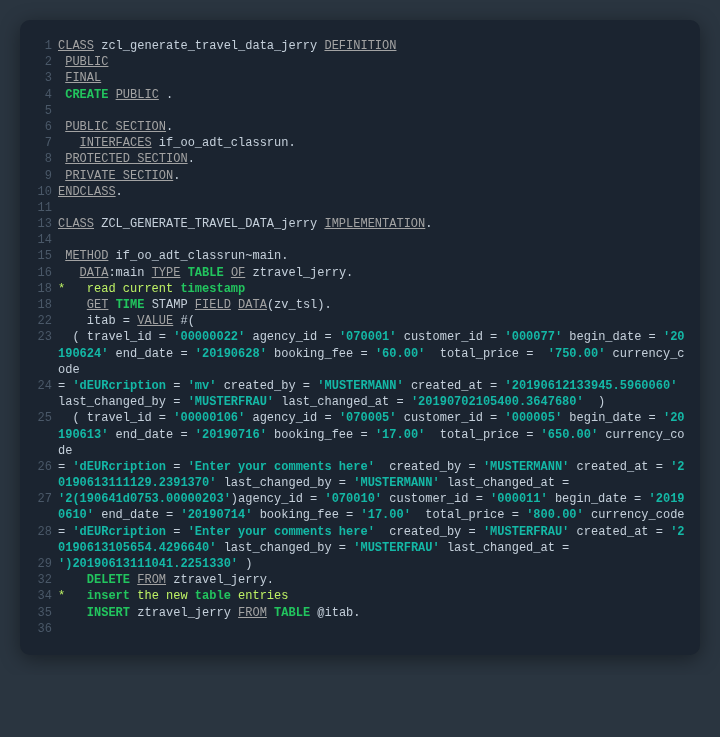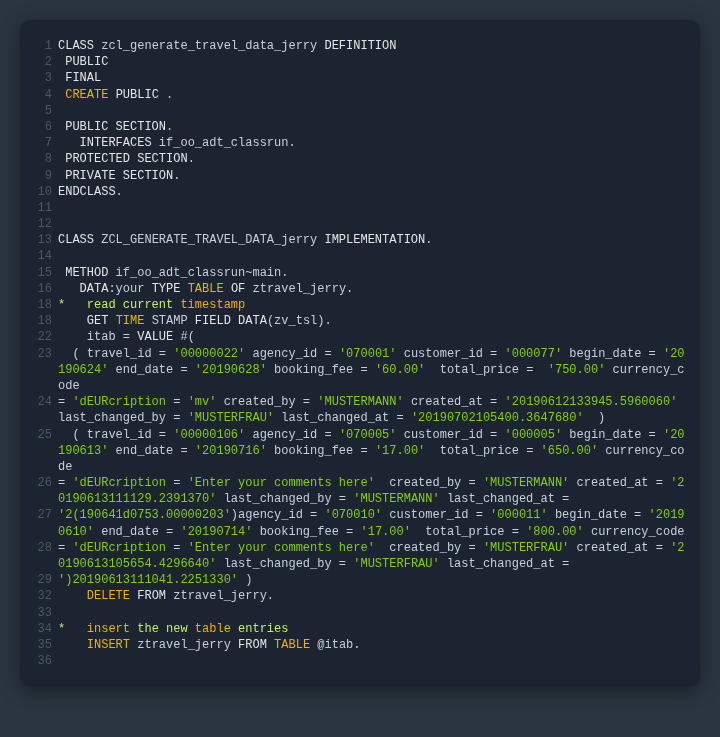--- a/index.html
+++ b/index.html
@@ -28,53 +28,51 @@
     width: 24px;
     text-align: right;
     flex-shrink: 0;
     padding-right: 6px;
     user-select: none;
   }
   .code {
     color: #c5d0db;
     flex: 1;
   }
-  .kw { color: #e5e5e5; font-weight: 500; }
-  .yel { color: #eab308; }
-  .str { color: #84cc16; }
+  .kw { color: #a3a3a3; font-weight: 500; text-decoration: underline; }
+  .yel { color: #22c55e; font-weight: bold; }
+  .str { color: #14b8a6; font-weight: bold; }
   .cmt { color: #bef264; }
 </style>
 </head>
 <body>
 
 <div class="editor" id="editor">
     <div class="line"><span class="lno">1</span><span class="code"><span class="kw">CLASS</span><span> zcl_generate_travel_data_jerry </span><span class="kw">DEFINITION</span></span></div>
     <div class="line"><span class="lno">2</span><span class="code"><span> </span><span class="kw">PUBLIC</span></span></div>
     <div class="line"><span class="lno">3</span><span class="code"><span> </span><span class="kw">FINAL</span></span></div>
     <div class="line"><span class="lno">4</span><span class="code"><span> </span><span class="yel">CREATE</span><span> </span><span class="kw">PUBLIC</span><span> .</span></span></div>
     <div class="line"><span class="lno">5</span><span class="code"><span></span></span></div>
     <div class="line"><span class="lno">6</span><span class="code"><span> </span><span class="kw">PUBLIC SECTION</span><span>.</span></span></div>
     <div class="line"><span class="lno">7</span><span class="code"><span>   </span><span class="kw">INTERFACES</span><span> if_oo_adt_classrun.</span></span></div>
     <div class="line"><span class="lno">8</span><span class="code"><span> </span><span class="kw">PROTECTED SECTION</span><span>.</span></span></div>
     <div class="line"><span class="lno">9</span><span class="code"><span> </span><span class="kw">PRIVATE SECTION</span><span>.</span></span></div>
     <div class="line"><span class="lno">10</span><span class="code"><span class="kw">ENDCLASS</span><span>.</span></span></div>
     <div class="line"><span class="lno">11</span><span class="code"><span></span></span></div>
-    <div class="line"><span class="lno">12</span><span class="code"><span></span></span></div>
     <div class="line"><span class="lno">13</span><span class="code"><span class="kw">CLASS</span><span> ZCL_GENERATE_TRAVEL_DATA_jerry </span><span class="kw">IMPLEMENTATION</span><span>.</span></span></div>
     <div class="line"><span class="lno">14</span><span class="code"><span></span></span></div>
     <div class="line"><span class="lno">15</span><span class="code"><span> </span><span class="kw">METHOD</span><span> if_oo_adt_classrun~main.</span></span></div>
-    <div class="line"><span class="lno">16</span><span class="code"><span>   </span><span class="kw">DATA</span><span>:your </span><span class="kw">TYPE</span><span> </span><span class="yel">TABLE</span><span> </span><span class="kw">OF</span><span> ztravel_jerry.</span></span></div>
+    <div class="line"><span class="lno">16</span><span class="code"><span>   </span><span class="kw">DATA</span><span>:main </span><span class="kw">TYPE</span><span> </span><span class="yel">TABLE</span><span> </span><span class="kw">OF</span><span> ztravel_jerry.</span></span></div>
     <div class="line"><span class="lno">18</span><span class="code"><span class="cmt">*   read current </span><span class="yel">timestamp</span></span></div>
     <div class="line"><span class="lno">18</span><span class="code"><span>    </span><span class="kw">GET</span><span> </span><span class="yel">TIME</span><span> STAMP </span><span class="kw">FIELD</span><span> </span><span class="kw">DATA</span><span>(zv_tsl).</span></span></div>
     <div class="line"><span class="lno">22</span><span class="code"><span>    itab = </span><span class="kw">VALUE</span><span> #(</span></span></div>
     <div class="line"><span class="lno">23</span><span class="code"><span>  ( travel_id = </span><span class="str">'00000022'</span><span> agency_id = </span><span class="str">'070001'</span><span> customer_id = </span><span class="str">'000077'</span><span> begin_date = </span><span class="str">'20190624'</span><span> end_date = </span><span class="str">'20190628'</span><span> booking_fee = </span><span class="str">'60.00'</span><span>  total_price = </span><span class="str"> '750.00'</span><span> currency_code</span></span></div>
     <div class="line"><span class="lno">24</span><span class="code"><span>= </span><span class="str">'dEURcription</span><span> = </span><span class="str">'mv'</span><span> created_by = </span><span class="str">'MUSTERMANN'</span><span> created_at = </span><span class="str">'20190612133945.5960060'</span><span> last_changed_by = </span><span class="str">'MUSTERFRAU'</span><span> last_changed_at = </span><span class="str">'20190702105400.3647680'</span><span>  )</span></span></div>
     <div class="line"><span class="lno">25</span><span class="code"><span>  ( travel_id = </span><span class="str">'00000106'</span><span> agency_id = </span><span class="str">'070005'</span><span> customer_id = </span><span class="str">'000005'</span><span> begin_date = </span><span class="str">'20190613'</span><span> end_date = </span><span class="str">'20190716'</span><span> booking_fee = </span><span class="str">'17.00'</span><span>  total_price = </span><span class="str">'650.00'</span><span> currency_code</span></span></div>
     <div class="line"><span class="lno">26</span><span class="code"><span>= </span><span class="str">'dEURcription</span><span> = </span><span class="str">'Enter your comments here'</span><span>  created_by = </span><span class="str">'MUSTERMANN'</span><span> created_at = </span><span class="str">'20190613111129.2391370'</span><span> last_changed_by = </span><span class="str">'MUSTERMANN'</span><span> last_changed_at =</span></span></div>
     <div class="line"><span class="lno">27</span><span class="code"><span class="str">'2(190641d0753.00000203'</span><span>)agency_id = </span><span class="str">'070010'</span><span> customer_id = </span><span class="str">'000011'</span><span> begin_date = </span><span class="str">'20190610'</span><span> end_date = </span><span class="str">'20190714'</span><span> booking_fee = </span><span class="str">'17.00'</span><span>  total_price = </span><span class="str">'800.00'</span><span> currency_code</span></span></div>
     <div class="line"><span class="lno">28</span><span class="code"><span>= </span><span class="str">'dEURcription</span><span> = </span><span class="str">'Enter your comments here'</span><span>  created_by = </span><span class="str">'MUSTERFRAU'</span><span> created_at = </span><span class="str">'20190613105654.4296640'</span><span> last_changed_by = </span><span class="str">'MUSTERFRAU'</span><span> last_changed_at =</span></span></div>
     <div class="line"><span class="lno">29</span><span class="code"><span class="str">')20190613111041.2251330'</span><span> )</span></span></div>
     <div class="line"><span class="lno">32</span><span class="code"><span>    </span><span class="yel">DELETE</span><span> </span><span class="kw">FROM</span><span> ztravel_jerry.</span></span></div>
-    <div class="line"><span class="lno">33</span><span class="code"><span></span></span></div>
     <div class="line"><span class="lno">34</span><span class="code"><span class="cmt">*   </span><span class="yel">insert</span><span class="cmt"> the new </span><span class="yel">table</span><span class="cmt"> entries</span></span></div>
     <div class="line"><span class="lno">35</span><span class="code"><span>    </span><span class="yel">INSERT</span><span> ztravel_jerry </span><span class="kw">FROM</span><span> </span><span class="yel">TABLE</span><span> @itab.</span></span></div>
     <div class="line"><span class="lno">36</span><span class="code"><span></span></span></div>
   </div>
 
 </body></html>

